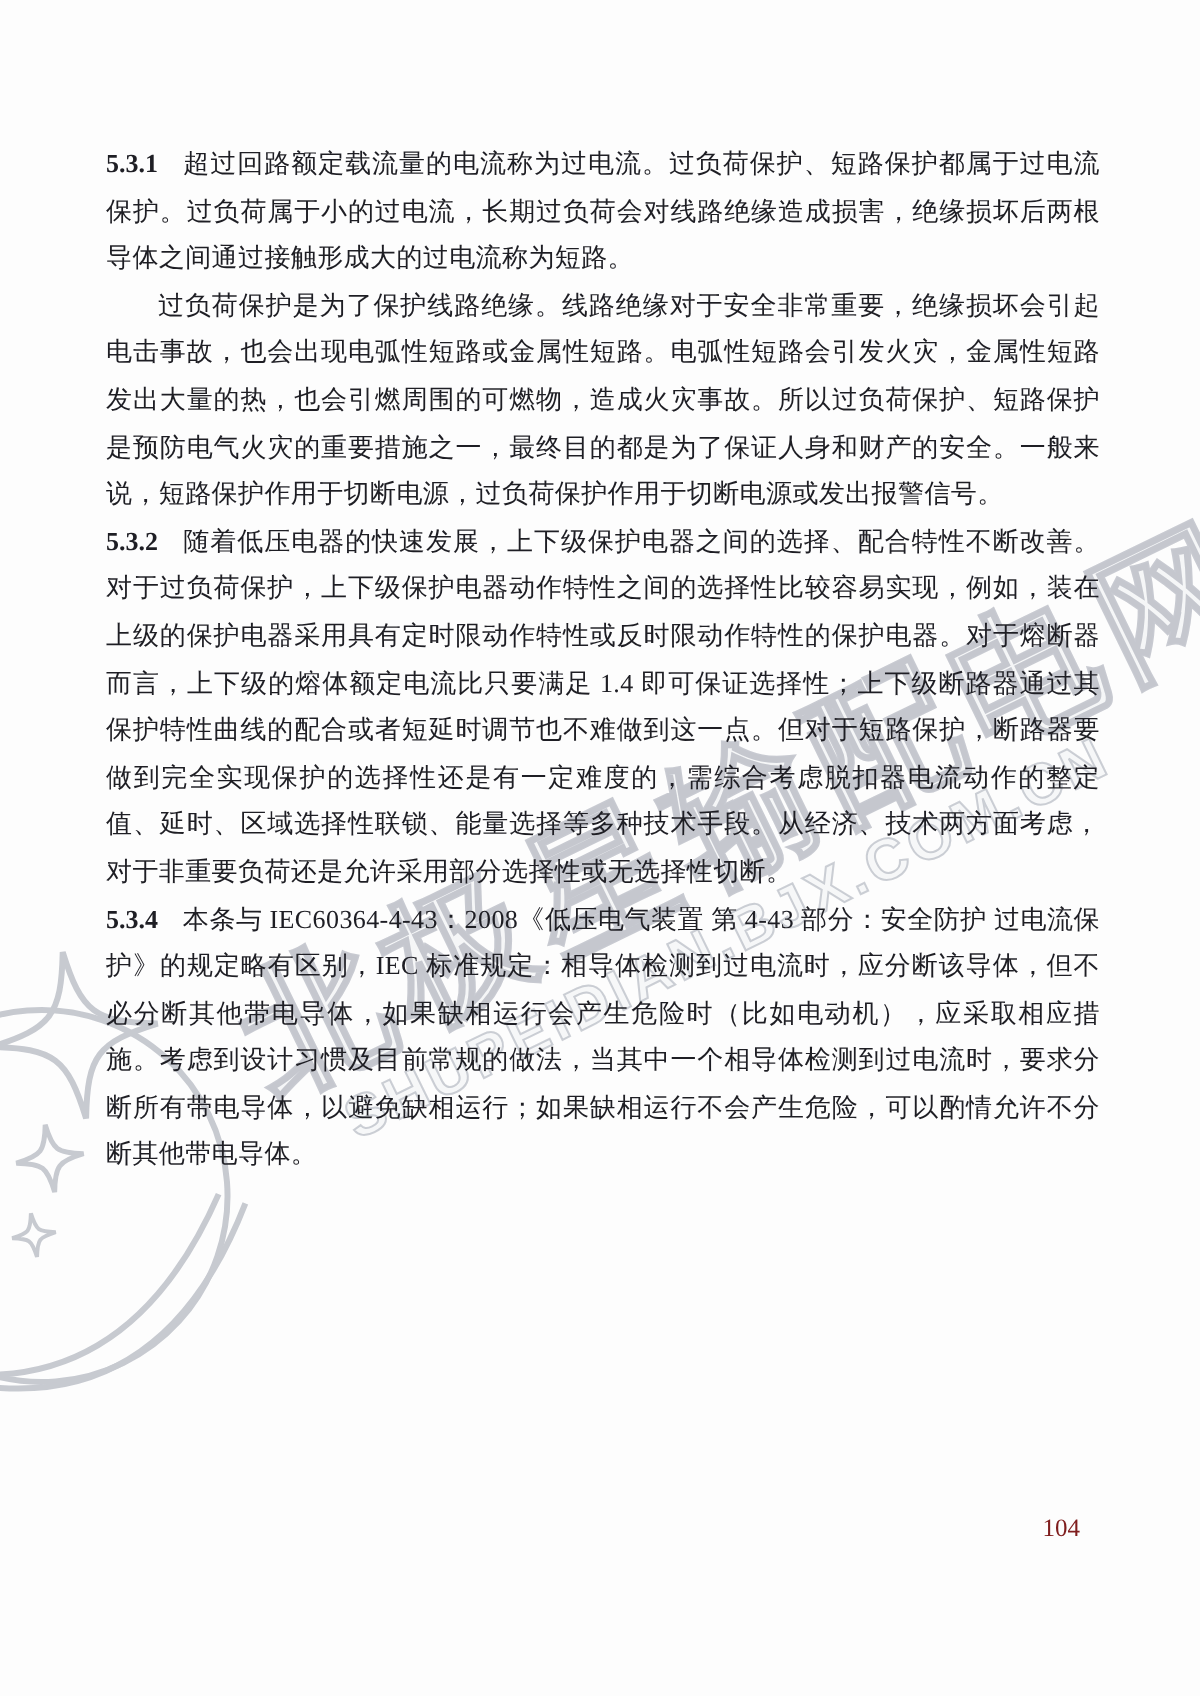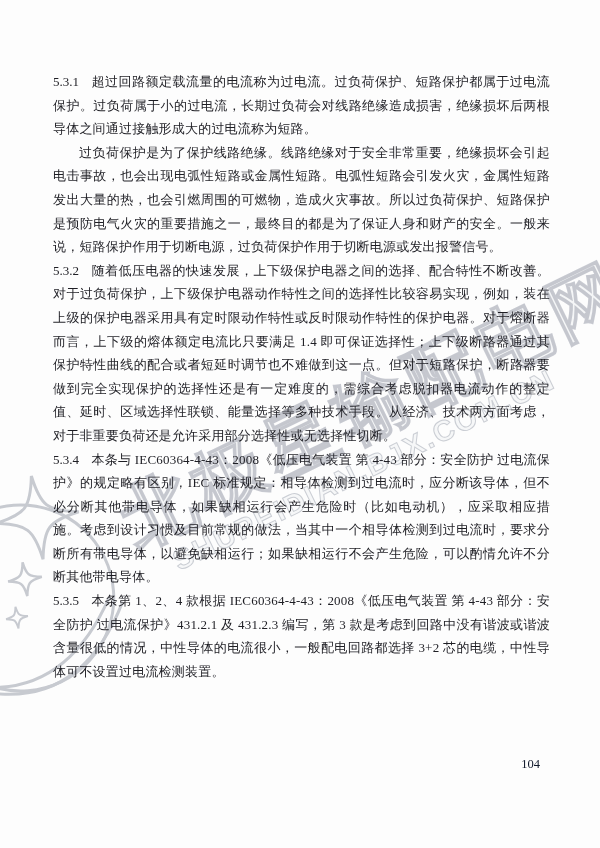--- a/index.html
+++ b/index.html
@@ -21,28 +21,28 @@
     z-index: 2;
   }
   .para {
     margin: 0;
     font-size: 13px;
     line-height: 23.6px;
     text-align: justify;
     letter-spacing: 0.2px;
   }
   .para.indent { text-indent: 2em; }
-  .b-num { font-weight: normal; margin-right: 0.95em; letter-spacing: 0; }
+  .b-num { font-weight: bold; margin-right: 0.95em; letter-spacing: 0; }
 
   
   .page-num {
     position: absolute;
     right: 60px; top: 757px;
     font-size: 12.5px;
-    color: #0f172a;
+    color: #7f1d1d;
     z-index: 2;
   }
 
   
   .watermark {
     position: absolute;
     left: -70px; top: 530px;
     height: 220px;
     display: flex;
     align-items: center;
@@ -105,19 +105,18 @@
 
     <p class="para"><span class="b-num">5.3.1</span><span>超过回路额定载流量的电流称为过电流。过负荷保护、短路保护都属于过电流保护。过负荷属于小的过电流，长期过负荷会对线路绝缘造成损害，绝缘损坏后两根导体之间通过接触形成大的过电流称为短路。</span></p>
 
     <p class="para indent"><span>过负荷保护是为了保护线路绝缘。线路绝缘对于安全非常重要，绝缘损坏会引起电击事故，也会出现电弧性短路或金属性短路。电弧性短路会引发火灾，金属性短路发出大量的热，也会引燃周围的可燃物，造成火灾事故。所以过负荷保护、短路保护是预防电气火灾的重要措施之一，最终目的都是为了保证人身和财产的安全。一般来说，短路保护作用于切断电源，过负荷保护作用于切断电源或发出报警信号。</span></p>
 
     <p class="para"><span class="b-num">5.3.2</span><span>随着低压电器的快速发展，上下级保护电器之间的选择、配合特性不断改善。对于过负荷保护，上下级保护电器动作特性之间的选择性比较容易实现，例如，装在上级的保护电器采用具有定时限动作特性或反时限动作特性的保护电器。对于熔断器而言，上下级的熔体额定电流比只要满足 1.4 即可保证选择性；上下级断路器通过其保护特性曲线的配合或者短延时调节也不难做到这一点。但对于短路保护，断路器要做到完全实现保护的选择性还是有一定难度的，需综合考虑脱扣器电流动作的整定值、延时、区域选择性联锁、能量选择等多种技术手段。从经济、技术两方面考虑，对于非重要负荷还是允许采用部分选择性或无选择性切断。</span></p>
 
 
     <p class="para"><span class="b-num">5.3.4</span><span>本条与 IEC60364-4-43：2008《低压电气装置 第 4-43 部分：安全防护 过电流保护》的规定略有区别，IEC 标准规定：相导体检测到过电流时，应分断该导体，但不必分断其他带电导体，如果缺相运行会产生危险时（比如电动机），应采取相应措施。考虑到设计习惯及目前常规的做法，当其中一个相导体检测到过电流时，要求分断所有带电导体，以避免缺相运行；如果缺相运行不会产生危险，可以酌情允许不分断其他带电导体。</span></p>
 
-    <p class="para"><span class="b-num">5.3.5</span><span>本条第 1、2、4 款根据 IEC60364-4-43：2008《低压电气装置 第 4-43 部分：安全防护 过电流保护》431.2.1 及 431.2.3 编写，第 3 款是考虑到回路中没有谐波或谐波含量很低的情况，中性导体的电流很小，一般配电回路都选择 3+2 芯的电缆，中性导体可不设置过电流检测装置。</span></p>
 
   </div>
 
   <div class="page-num">104</div>
 
 </div>
 
 </body></html>

